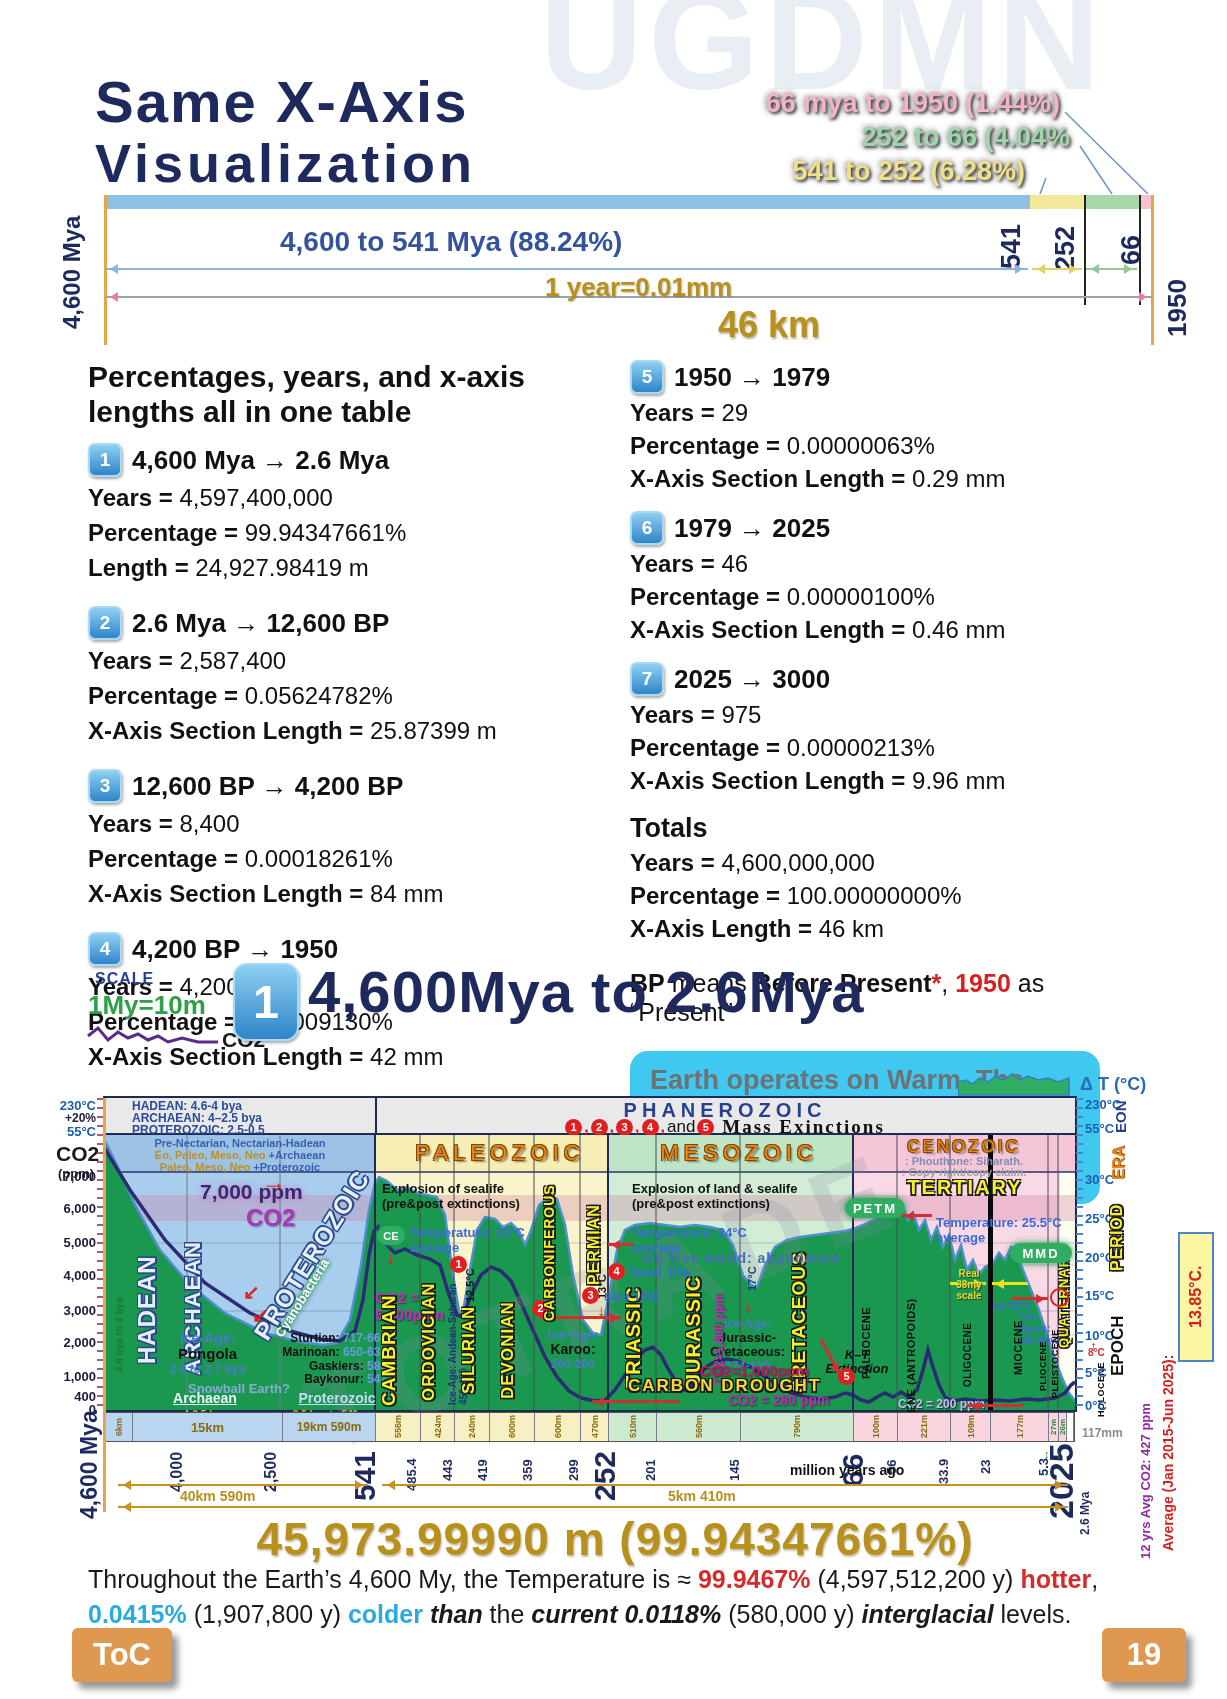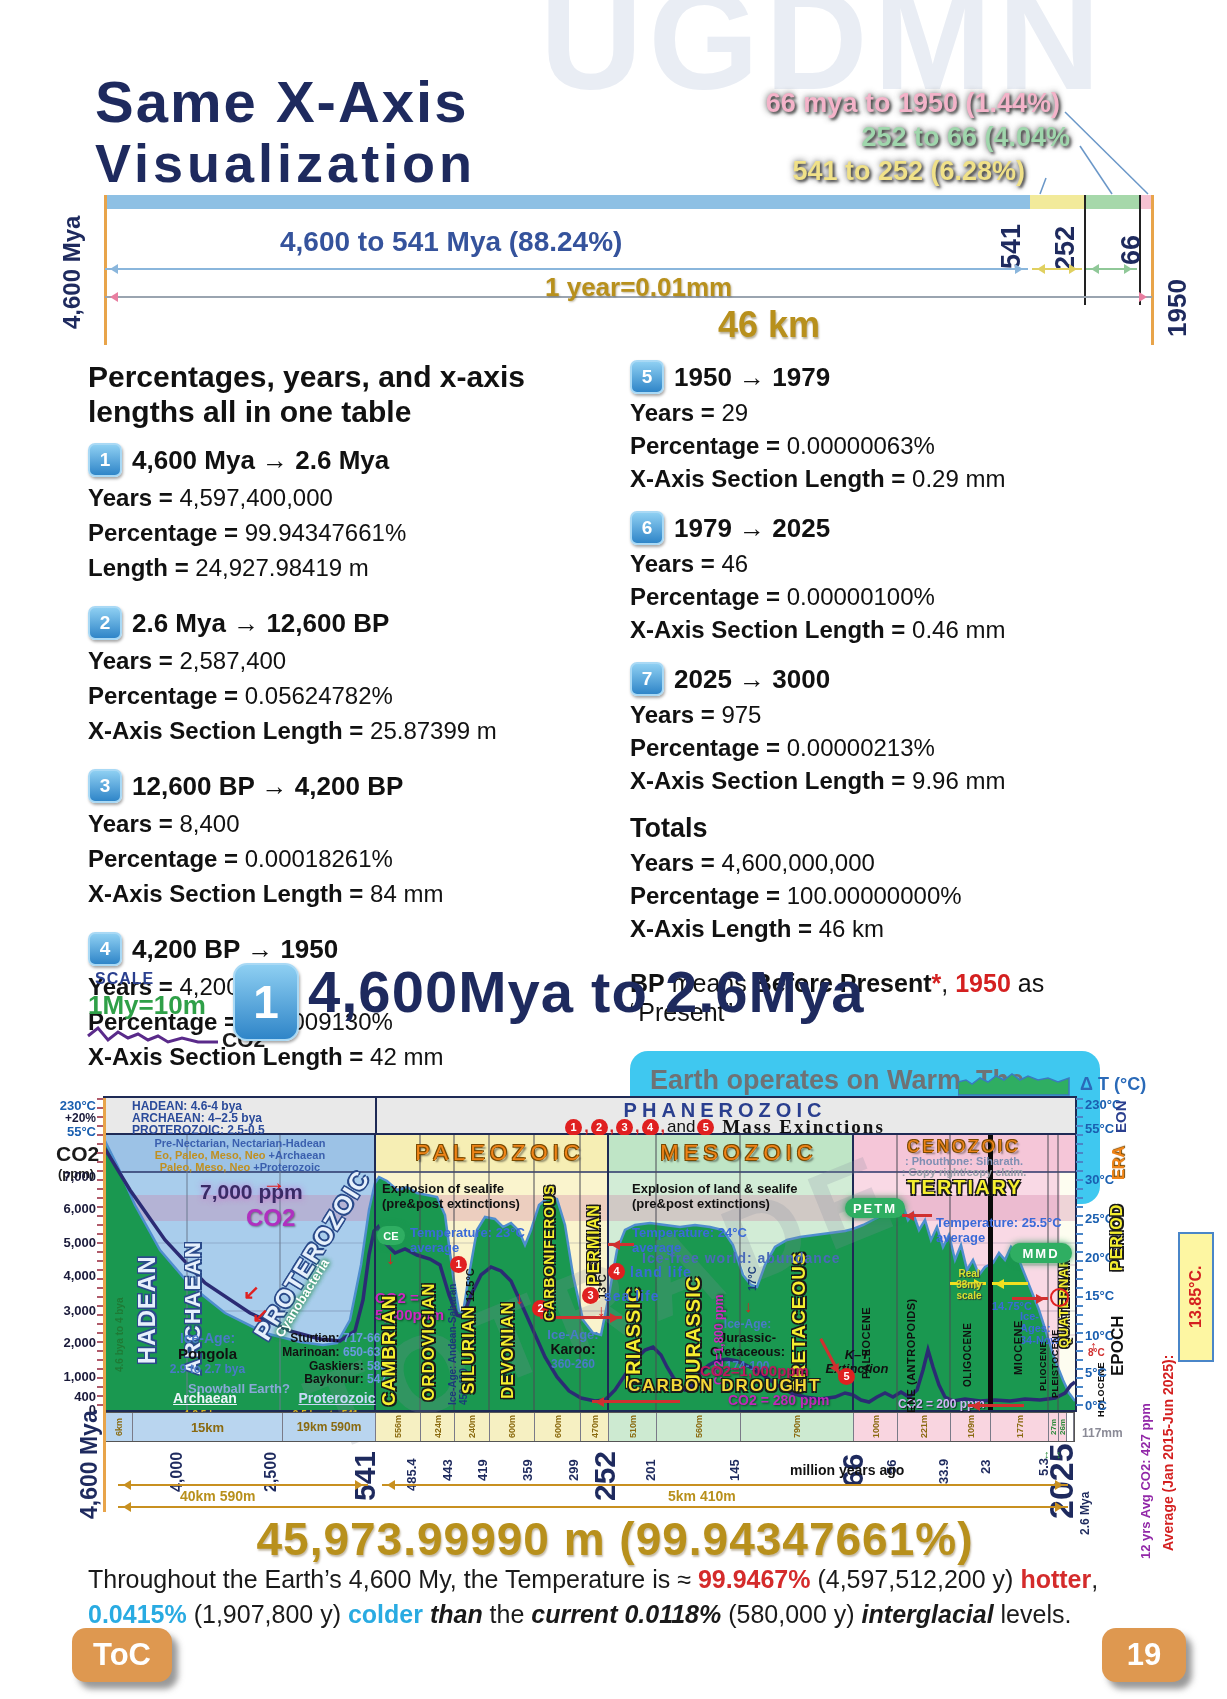--- a/index.html
+++ b/index.html
@@ -40,21 +40,21 @@
   .dcell{box-sizing:border-box;border-right:1px solid #7a7a88;display:flex;align-items:center;justify-content:center;overflow:hidden}
   .dcell span{color:#8a6a10;font-weight:bold}
   .epoch{color:#101010;font-weight:800;letter-spacing:.5px}
   .period{color:#f5ef2f;font-weight:700;letter-spacing:1px;
      text-shadow:-1.5px -1.5px 0 #1a1a1a,1.5px -1.5px 0 #1a1a1a,-1.5px 1.5px 0 #1a1a1a,1.5px 1.5px 0 #1a1a1a}
   .eonlab{color:#e6f0fc;font-weight:800;letter-spacing:1px;
      text-shadow:-1.5px -1.5px 0 #2a4a8a,1.5px -1.5px 0 #2a4a8a,-1.5px 1.5px 0 #2a4a8a,1.5px 1.5px 0 #2a4a8a}
   .era-word{color:#ef8418;font-weight:400;letter-spacing:5px;
      text-shadow:-1px -1px 0 #7a4a00,1px -1px 0 #7a4a00,-1px 1px 0 #7a4a00,2px 2px 2px rgba(0,0,0,.5)}
   .annb{font-weight:800}
-  .btn{background:#de9850;border-radius:14px;color:#fff;font-weight:800;font-size:31px;
+  .btn{background:#de9850;border-radius:6px;color:#fff;font-weight:800;font-size:31px;
        display:flex;align-items:center;justify-content:center;box-shadow:6px 7px 6px rgba(70,70,70,.55)}
 </style>
 </head>
 <body>
 
 <div id="page">
 
   <div class="a x8" style="left:540px;top:-42px;font-size:142px;letter-spacing:6px;color:#e9edf4">UGDMN</div>
 
   <div class="a x8 navy" style="left:95px;top:68px;font-size:58px;letter-spacing:2px">Same X-Axis</div>

